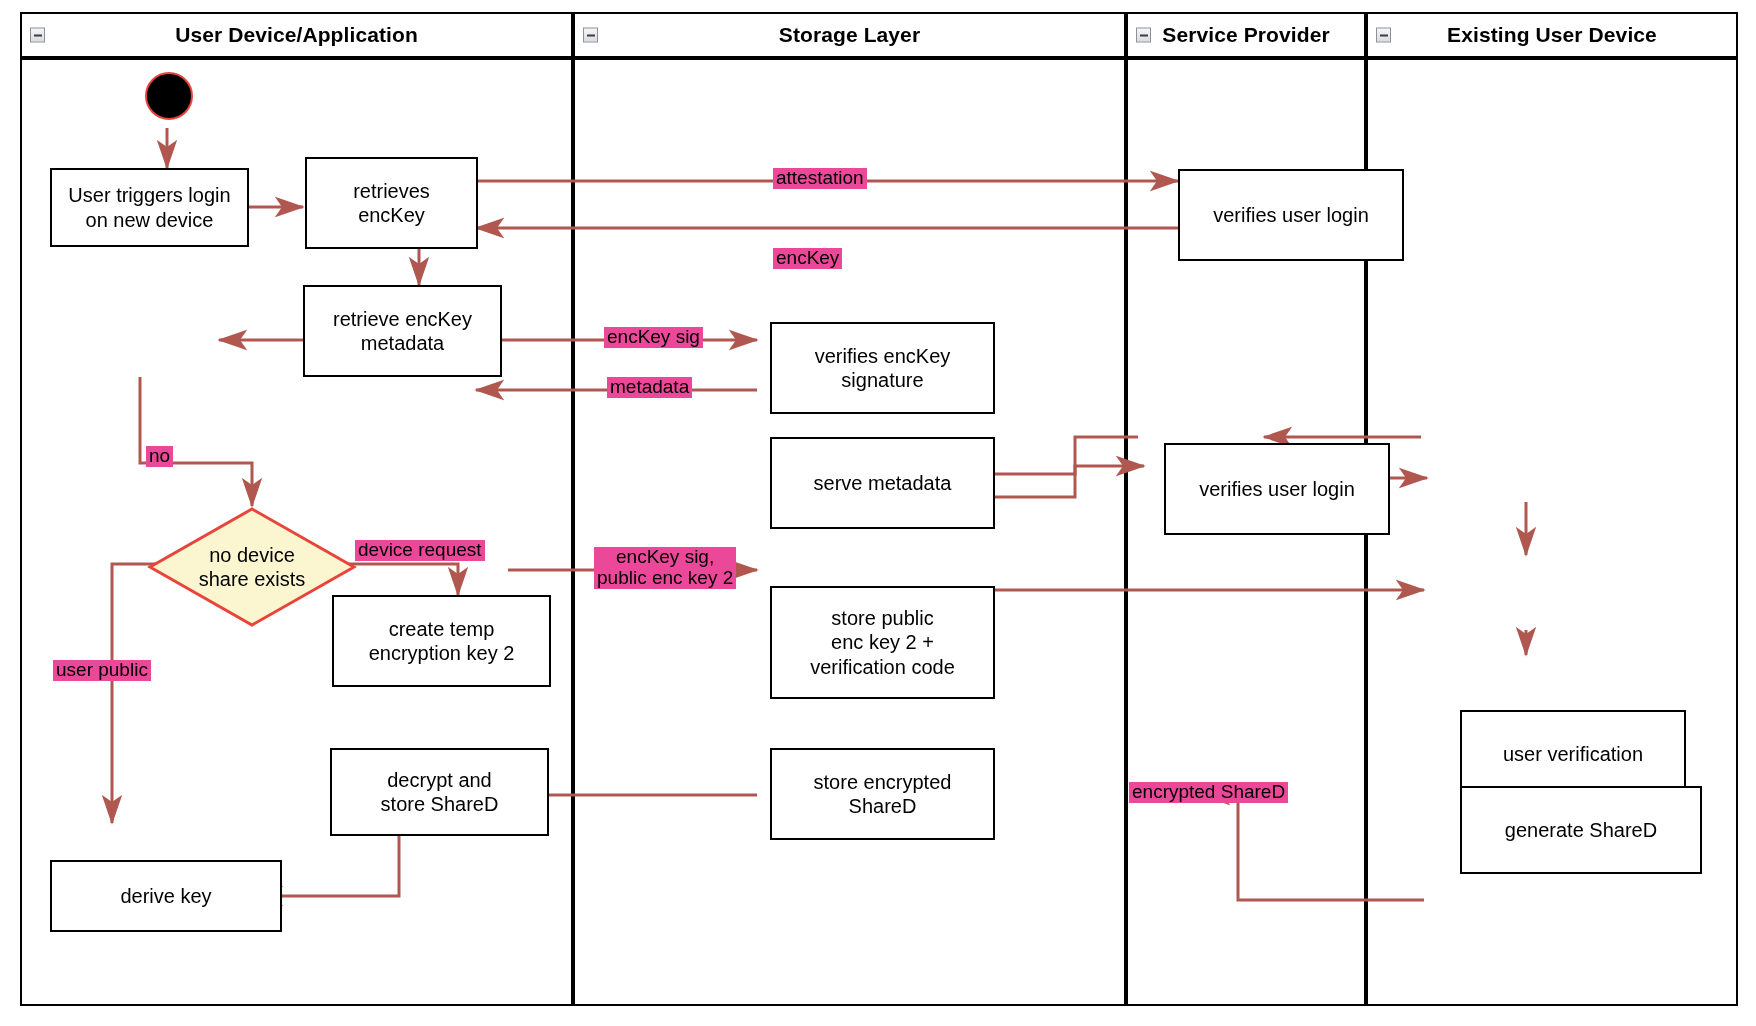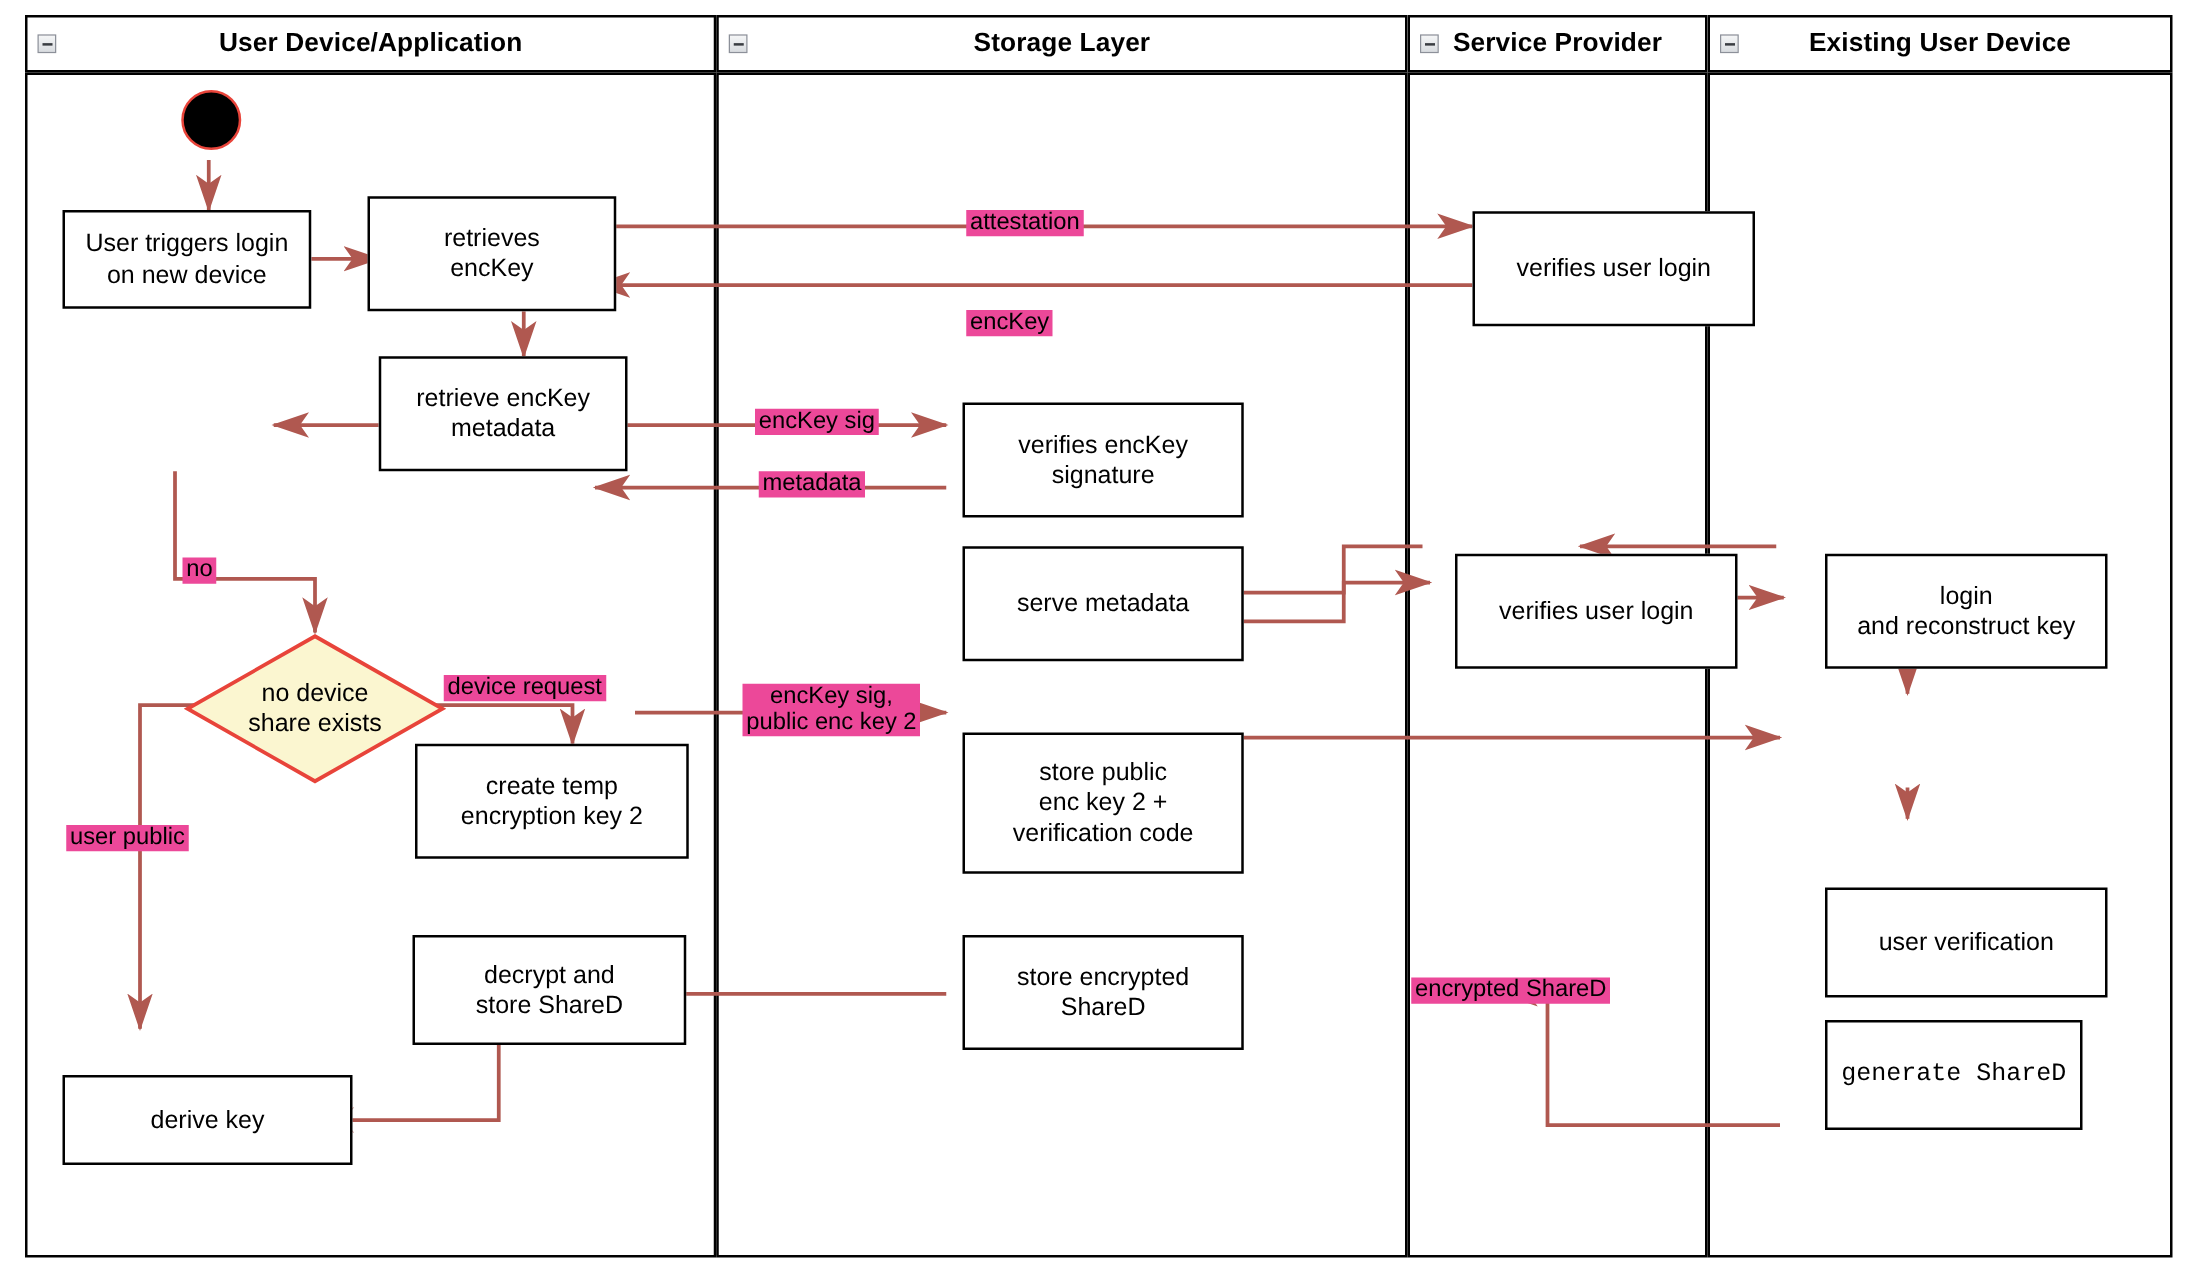--- a/index.html
+++ b/index.html
@@ -198,21 +198,21 @@
 
       <path d="M399,836 L399,896 L255,896"></path>
     </g>
   </svg>
 
   <div class="start-node" style="left:145px; top:72px; width:48px; height:48px;"></div>
 
   <div class="node" style="left:50px;  top:168px; width:199px; height:79px;">User triggers login
 on new device</div>
 
-  <div class="node" style="left:294px; top:157px; width:199px; height:92px;">retrieves
+  <div class="node" style="left:305px; top:157px; width:173px; height:92px;">retrieves
 encKey</div>
 
   <div class="node" style="left:303px; top:285px; width:199px; height:92px;">retrieve encKey
 metadata</div>
 
 
   <div class="diamond" style="left:147px; top:506px; width:210px; height:122px;">
     <svg width="210" height="122" viewBox="0 0 210 122" xmlns="http://www.w3.org/2000/svg">
       <polygon points="105,3 207,61 105,119 3,61" fill="#fbf6d0" stroke="#e8443a" stroke-width="3"></polygon>
     </svg>
@@ -237,27 +237,25 @@
 enc key 2 +
 verification code</div>
 
   <div class="node" style="left:770px; top:748px; width:225px; height:92px;">store encrypted
 ShareD</div>
 
   <div class="node" style="left:1178px; top:169px; width:226px; height:92px;">verifies user login</div>
 
   <div class="node" style="left:1164px; top:443px; width:226px; height:92px;">verifies user login</div>
 
-  <div class="node" style="left:1460px; top:443px; width:226px; height:92px;">login
-and reconstruct key</div>
 
 
   <div class="node" style="left:1460px; top:710px; width:226px; height:88px;">user verification</div>
 
-  <div class="node" style="left:1460px; top:816px; width:206px; height:88px;font-family:Liberation Mono, monospace;">generate ShareD</div>
+  <div class="node" style="left:1460px; top:786px; width:242px; height:88px;">generate ShareD</div>
 
   <div class="edge-label" style="left:773px; top:168px;">attestation</div>
 
   <div class="edge-label" style="left:773px; top:248px;">encKey</div>
 
   <div class="edge-label" style="left:604px; top:327px;">encKey sig</div>
 
   <div class="edge-label" style="left:607px; top:377px;">metadata</div>
 
   <div class="edge-label" style="left:146px; top:446px;">no</div>

